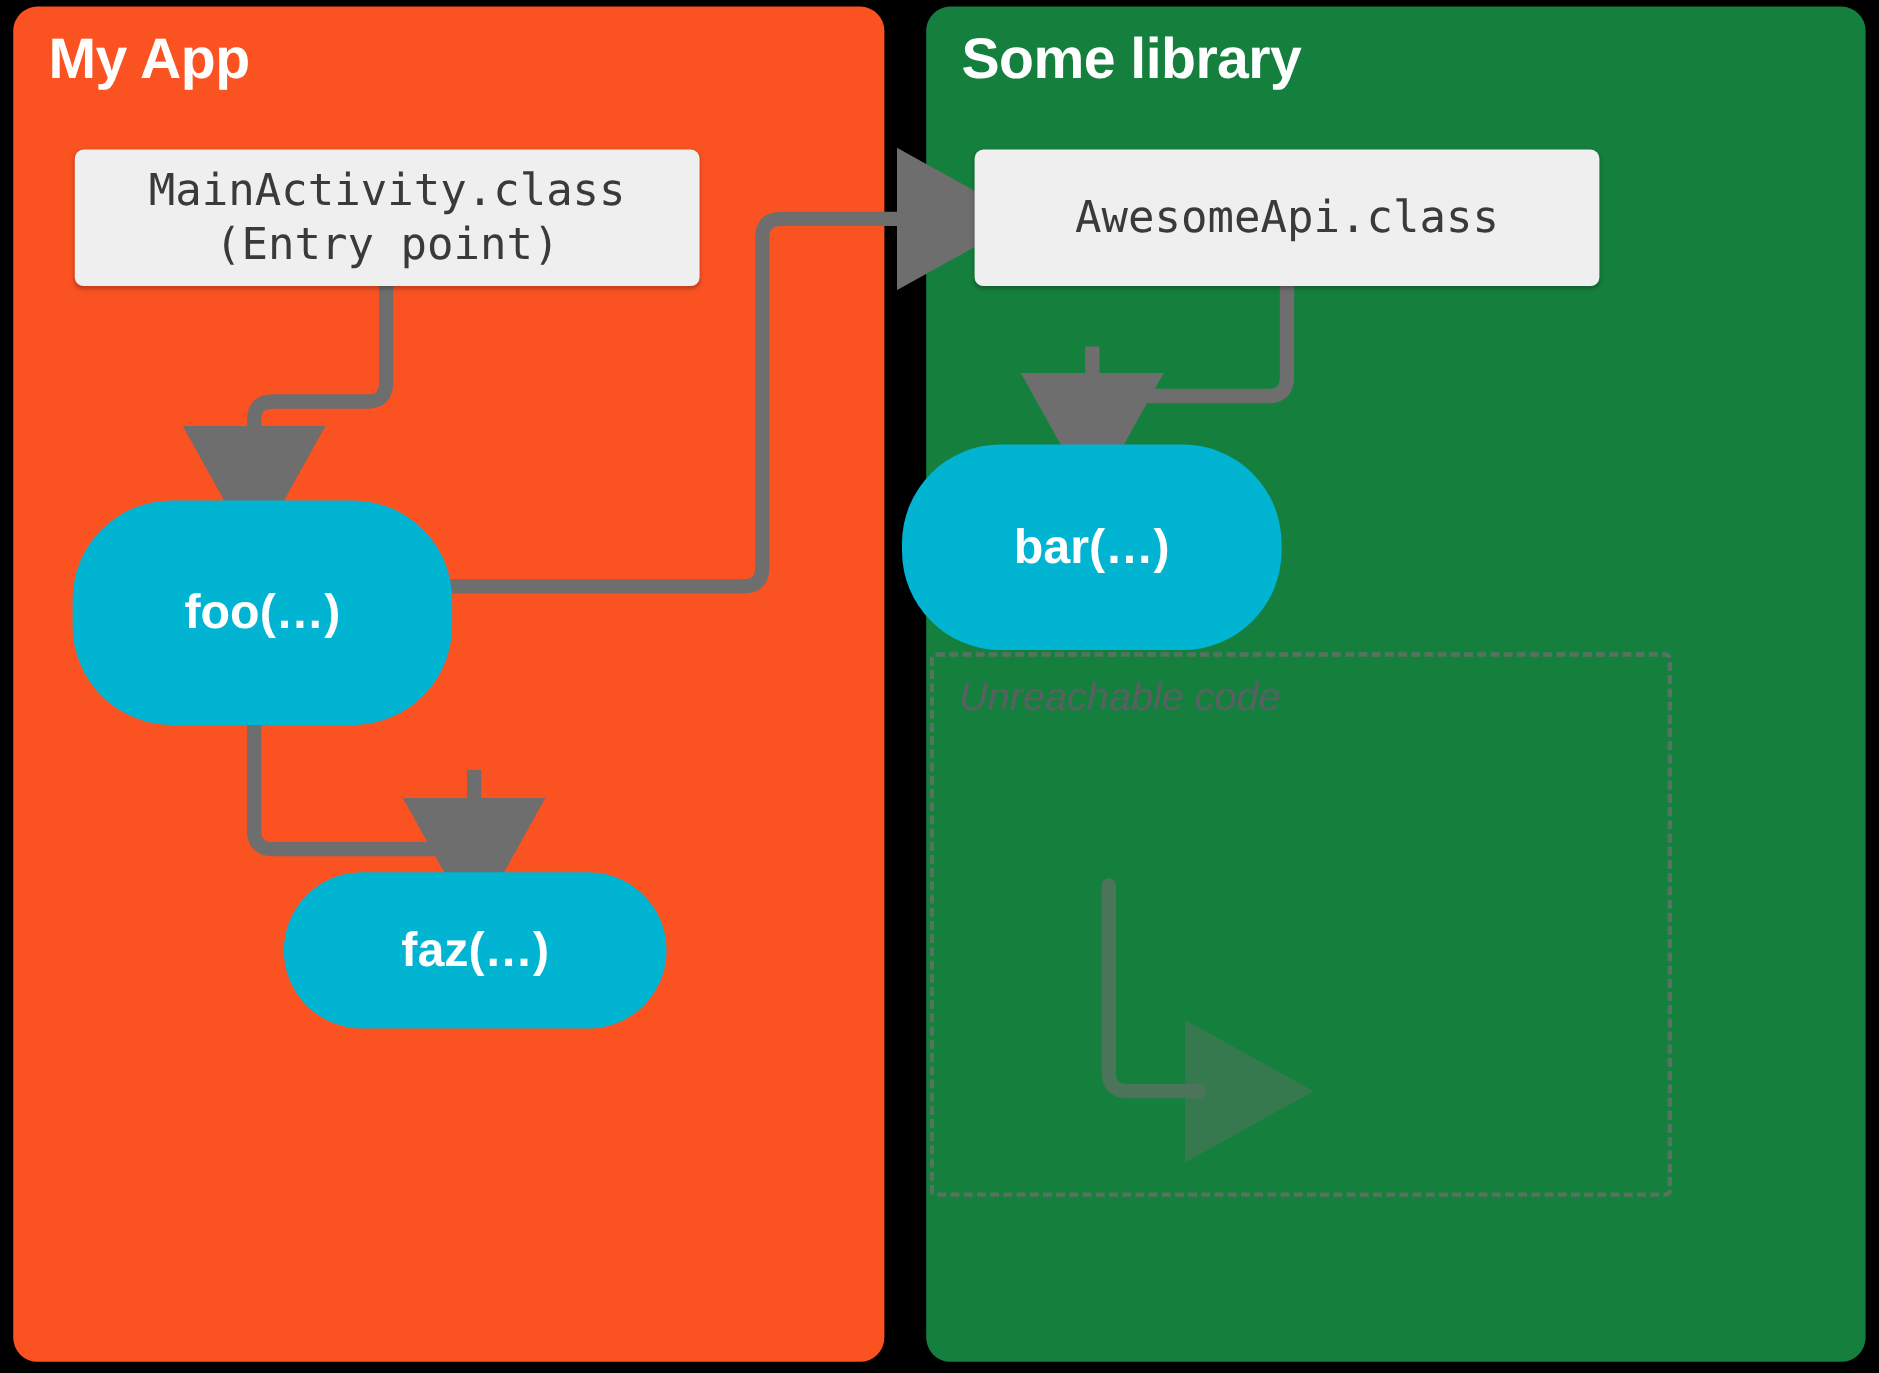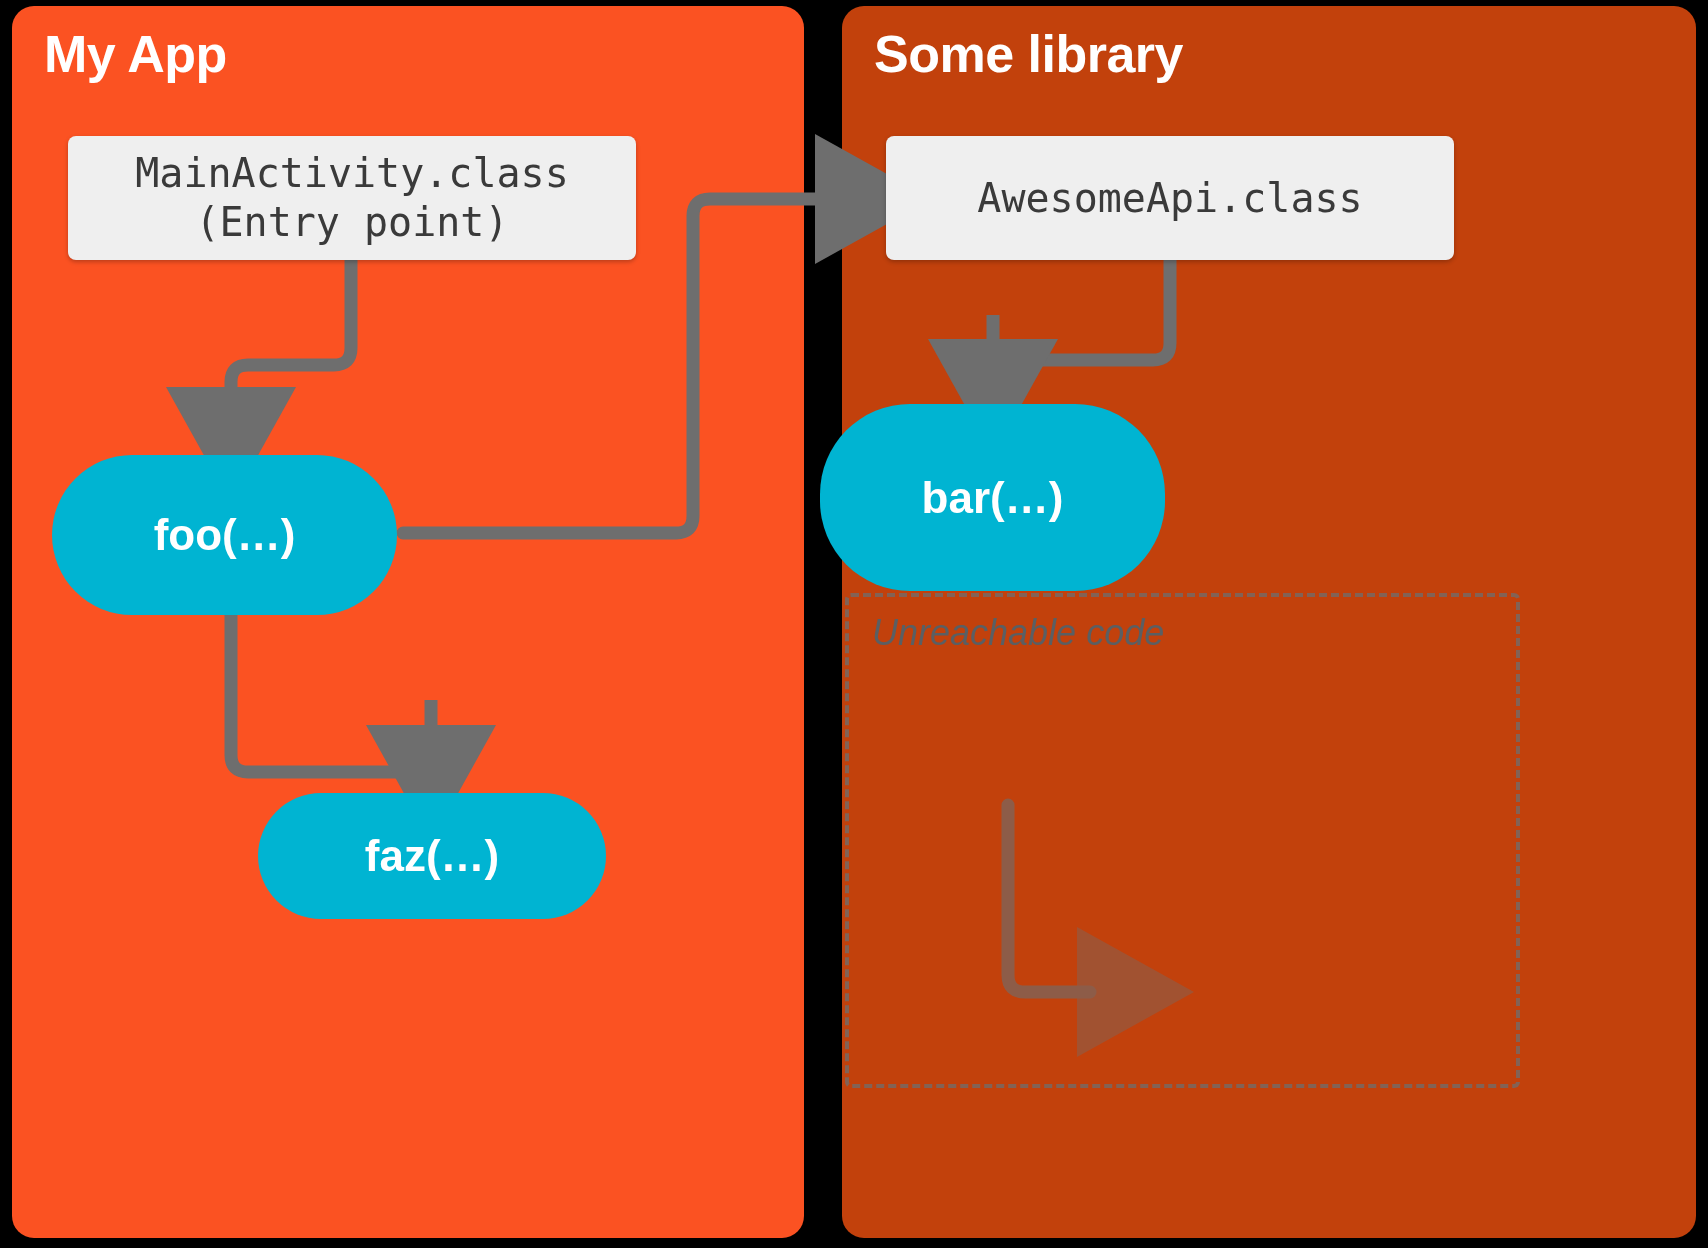--- a/index.html
+++ b/index.html
@@ -24,21 +24,21 @@
     top: 6px;
     width: 792px;
     height: 1232px;
     background: #FB5222;
   }
   #panel-lib {
     left: 842px;
     top: 6px;
     width: 854px;
     height: 1232px;
-    background: #c2410c;
+    background: #15803d;
   }
   .panel-title {
     position: absolute;
     left: 32px;
     top: 18px;
     color: #ffffff;
     font-size: 52px;
     font-weight: bold;
     letter-spacing: -0.5px;
     white-space: nowrap;
@@ -88,30 +88,30 @@
     font-size: 44px;
     font-weight: bold;
     display: flex;
     align-items: center;
     justify-content: center;
     text-align: center;
     box-sizing: border-box;
     font-family: "Liberation Sans", sans-serif;
   }
   #node-foo {
-    left: 52px;
+    left: 66px;
     top: 455px;
     width: 345px;
-    height: 160px;
+    height: 204px;
   }
   #node-faz {
     left: 258px;
     top: 793px;
     width: 348px;
-    height: 126px;
+    height: 142px;
     text-align: center;
   }
   #node-bar {
     left: 820px;
     top: 404px;
     width: 345px;
     height: 187px;
   }
   #node-baz {
     left: 1148px;

